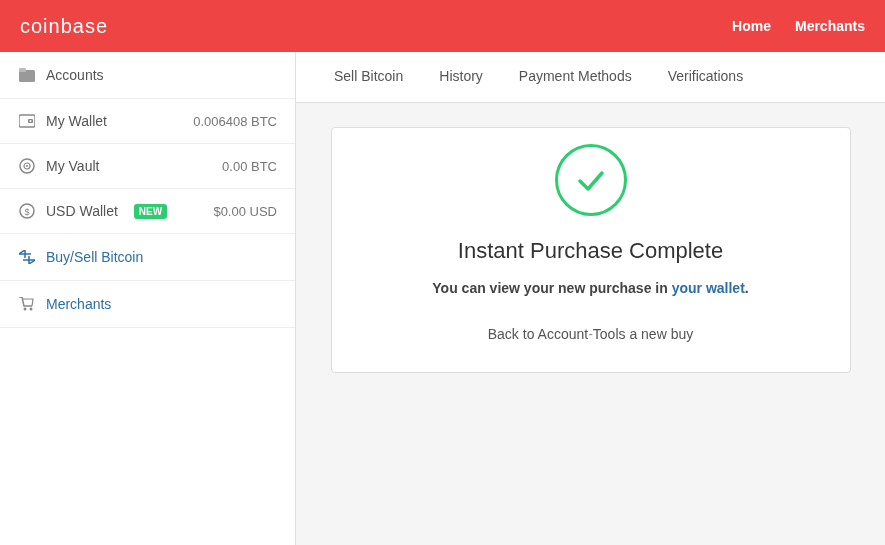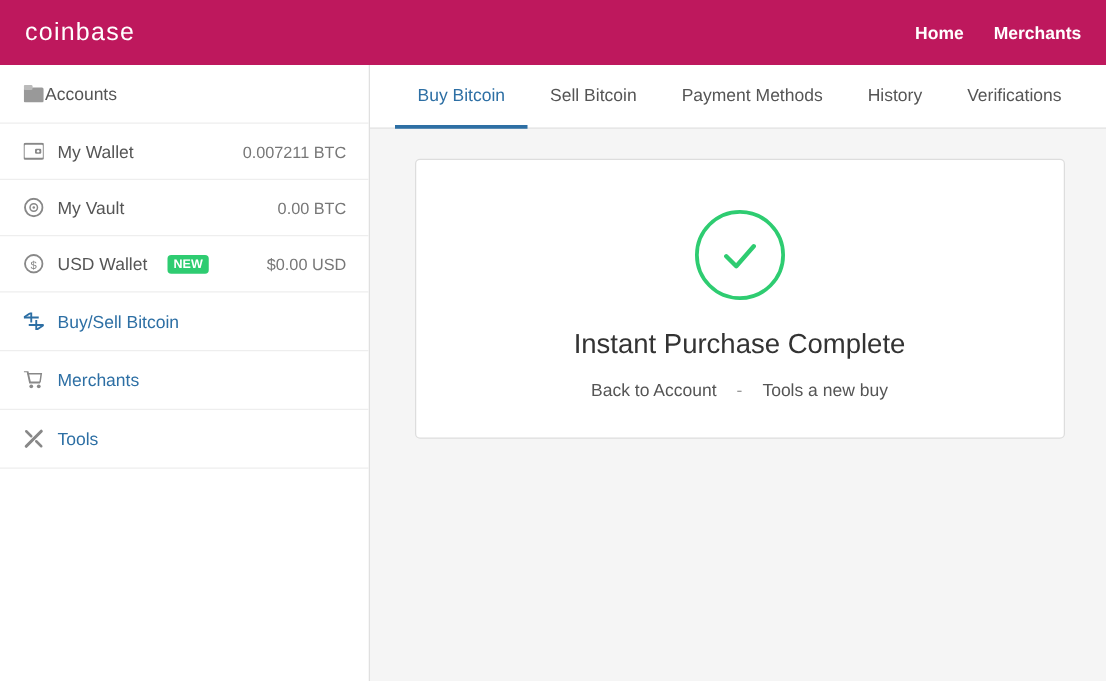--- a/index.html
+++ b/index.html
@@ -1,20 +1,20 @@
 <!DOCTYPE html>
 <html><head>
   <meta charset="utf-8">
   <style>
     * { box-sizing: border-box; margin: 0; padding: 0; }
     body { font-family: -apple-system, BlinkMacSystemFont, 'Segoe UI', Arial, sans-serif; font-size: 14px; color: #333; background: #f5f5f5; }
 
     
     .header {
-      background: #be185d;
+      background: #ef4444;
       height: 52px;
       display: flex;
       align-items: center;
       justify-content: space-between;
       padding: 4px 20px;
     }
     .header-logo {
       color: white;
       font-size: 20px;
       font-weight: 300;
@@ -47,20 +47,21 @@
     }
 
     .sidebar-section-header {
       padding: 14px 18px;
       color: #555;
       font-size: 14px;
       font-weight: 500;
       border-bottom: 1px solid #eee;
       display: flex;
       align-items: center;
+      gap: 10px;
     }
 
     .sidebar-item {
       padding: 13px 18px;
       border-bottom: 1px solid #eee;
       display: flex;
       align-items: center;
       justify-content: space-between;
       cursor: pointer;
     }
@@ -151,21 +152,21 @@
       align-items: flex-start;
       justify-content: center;
     }
 
     
     .success-card {
       background: #fff;
       border: 1px solid #ddd;
       border-radius: 4px;
       width: 520px;
-      padding: 40px 40px 30px 40px;
+      padding: 16px 40px 30px 40px;
       display: flex;
       flex-direction: column;
       align-items: center;
       text-align: center;
     }
 
     .success-icon {
       width: 72px;
       height: 72px;
       border-radius: 50%;
@@ -202,21 +203,20 @@
       margin-bottom: 30px;
     }
 
     .success-wallet-text a {
       color: #2d6fa4;
       text-decoration: none;
     }
 
     .success-actions {
       display: flex;
-      gap: 16px;
       align-items: center;
       color: #666;
       font-size: 14px;
     }
 
     .success-actions a {
       color: #555;
       text-decoration: none;
       cursor: pointer;
     }
@@ -254,21 +254,21 @@
       <div class="sidebar-item-left">
         <span class="icon-sm">
           <svg width="16" height="14" viewBox="0 0 16 14" xmlns="http://www.w3.org/2000/svg">
             <rect x="0" y="1" width="16" height="12" rx="1.5" fill="none" stroke="#888" stroke-width="1.5"></rect>
             <rect x="9" y="5" width="5" height="4" rx="1" fill="#888"></rect>
             <circle cx="11.5" cy="7" r="1" fill="#fff"></circle>
           </svg>
         </span>
         <span>My Wallet</span>
       </div>
-      <span class="sidebar-item-right">0.007211 BTC</span>
+      <span class="sidebar-item-right">0.006408 BTC</span>
     </div>
 
     <div class="sidebar-item">
       <div class="sidebar-item-left">
         <span class="icon-sm">
           <svg width="16" height="16" viewBox="0 0 16 16" xmlns="http://www.w3.org/2000/svg">
             <circle cx="8" cy="8" r="7" fill="none" stroke="#888" stroke-width="1.5"></circle>
             <circle cx="8" cy="8" r="3" fill="none" stroke="#888" stroke-width="1.2"></circle>
             <circle cx="8" cy="8" r="1" fill="#888"></circle>
           </svg>
@@ -309,57 +309,49 @@
         <svg width="16" height="14" viewBox="0 0 16 14" xmlns="http://www.w3.org/2000/svg">
           <polyline points="0,0 3,0 5,9 13,9" fill="none" stroke="#888" stroke-width="1.5"></polyline>
           <polyline points="3,2 14,2 13,9" fill="none" stroke="#888" stroke-width="1.2"></polyline>
           <circle cx="6" cy="12" r="1.5" fill="#888"></circle>
           <circle cx="12" cy="12" r="1.5" fill="#888"></circle>
         </svg>
       </span>
       <span>Merchants</span>
     </div>
 
-    <div class="sidebar-nav-item">
-      <span class="icon-sm">
-        <svg width="16" height="16" viewBox="0 0 16 16" xmlns="http://www.w3.org/2000/svg">
-          <line x1="2" y1="14" x2="14" y2="2" stroke="#888" stroke-width="2.5" stroke-linecap="round"></line>
-          <line x1="2" y1="2" x2="6" y2="6" stroke="#888" stroke-width="2" stroke-linecap="round"></line>
-          <line x1="10" y1="10" x2="14" y2="14" stroke="#888" stroke-width="2" stroke-linecap="round"></line>
-        </svg>
-      </span>
-      <span>Tools</span>
-    </div>
 
 
   </div>
 
   <div class="main">
 
     <div class="tab-bar">
-      <div class="tab active">Buy Bitcoin</div>
       <div class="tab">Sell Bitcoin</div>
+      <div class="tab">History</div>
       <div class="tab">Payment Methods</div>
-      <div class="tab">History</div>
       <div class="tab">Verifications</div>
     </div>
 
     <div class="content">
 
       <div class="success-card">
 
         <div class="success-icon">
           <svg viewBox="0 0 36 36" fill="none" xmlns="http://www.w3.org/2000/svg">
             <polyline points="7,19 15,27 29,11" stroke="#2ecc71" stroke-width="3.5" stroke-linecap="round" stroke-linejoin="round"></polyline>
           </svg>
         </div>
 
         <div class="success-title">Instant Purchase Complete</div>
 
 
+        <div class="success-wallet-text">
+          <span>You can view your new purchase in </span><a>your wallet</a><span>.</span>
+        </div>
 
         <div class="success-actions">
           <a>Back to Account</a>
           <span class="separator">-</span>
           <a>Tools a new buy</a>
         </div>
 
       </div>
 
     </div>

